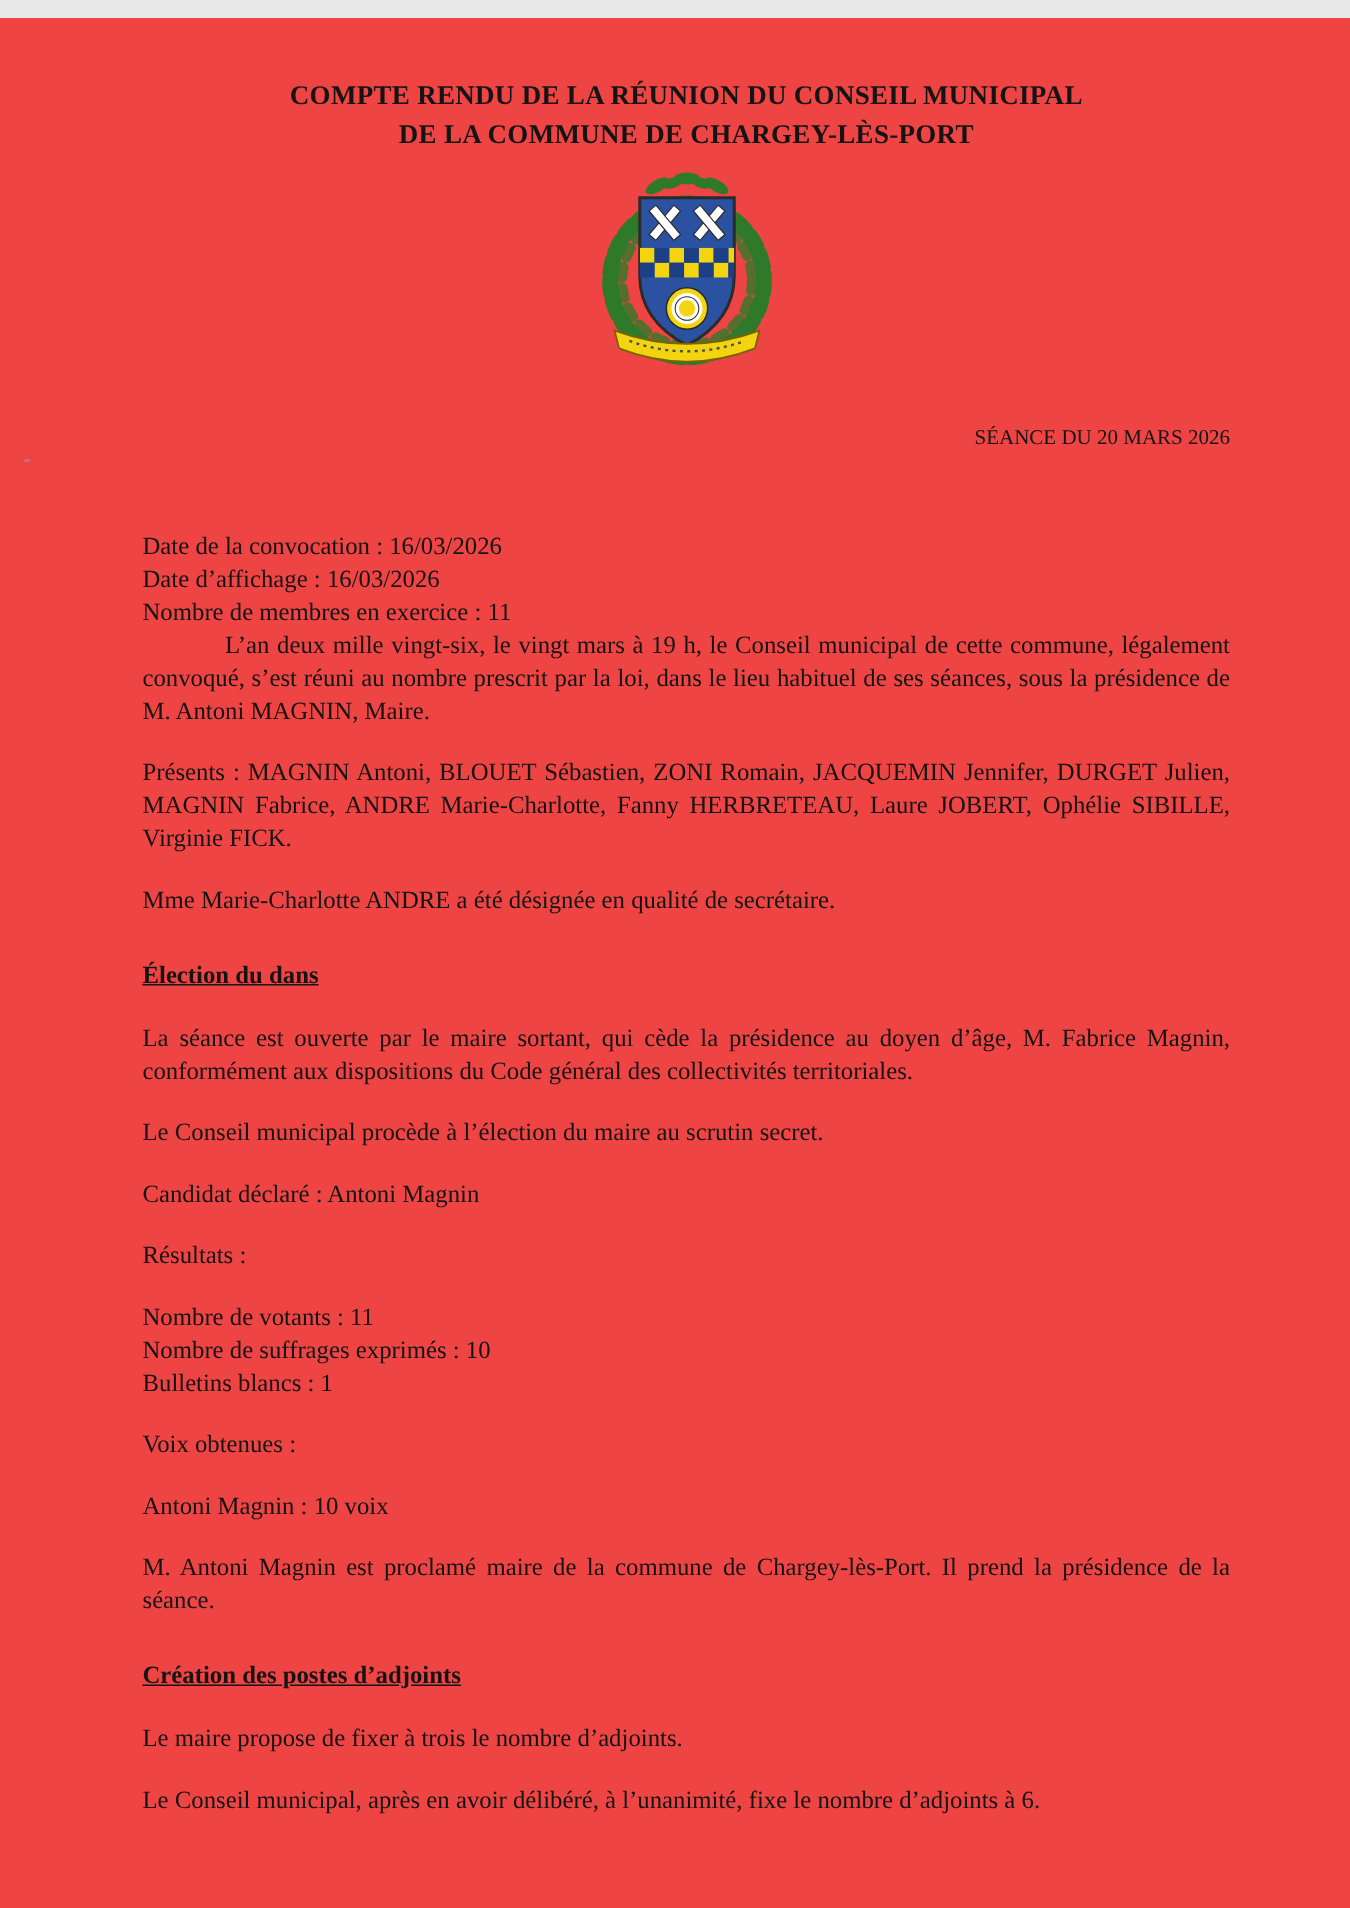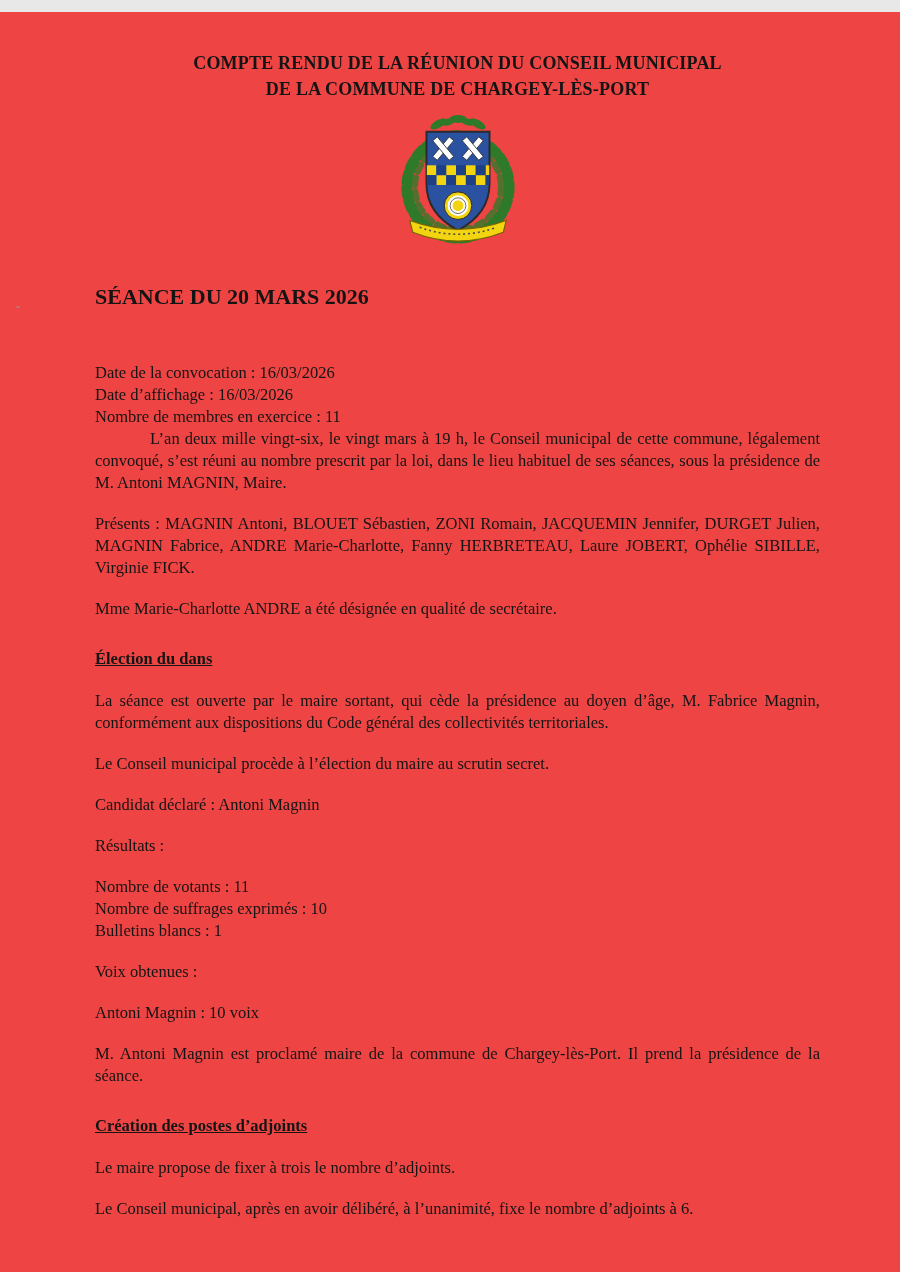--- a/index.html
+++ b/index.html
@@ -24,23 +24,23 @@
     line-height: 26px;
     letter-spacing: .2px;
     margin: 0;
   }
   .crest-wrap {
     text-align: center;
     margin: 8px 0 4px 0;
   }
   .crest-wrap svg { display: inline-block; }
   .seance-title {
-    text-align: left;
-    font-weight: bold;
-    font-size: 22px;
+    text-align: right;
+    font-weight: normal;
+    font-size: 14px;
     margin: 22px 0 0 0;
   }
   .meta-block {
     margin-top: 52px;
     font-size: 16.5px;
     line-height: 21px;
   }
   .meta-block div { margin: 0; }
   .body-text { font-size: 16.5px; line-height: 22px; }
   p.para {

